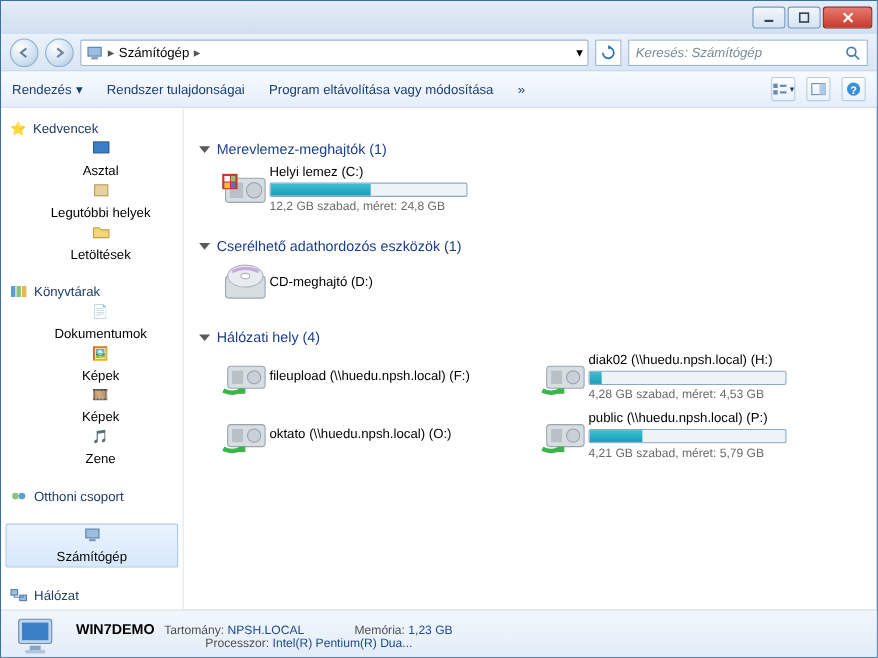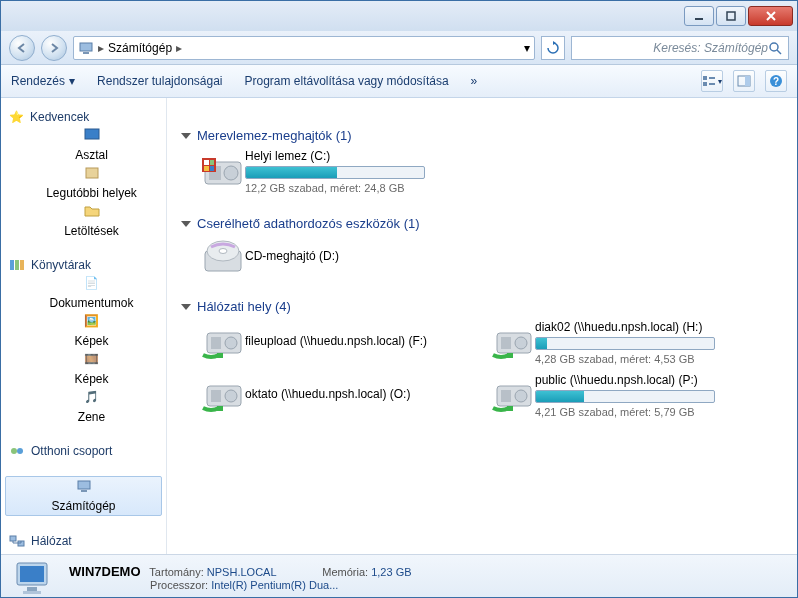--- a/index.html
+++ b/index.html
@@ -6,21 +6,21 @@
 body { font-family: "Segoe UI", Tahoma, sans-serif; font-size: 12px; background: #fff; width: 798px; height: 598px; overflow: hidden; position: relative; border: 1px solid #3a6ea5; }
 .titlebar { height: 30px; background: linear-gradient(#e4ecf7, #d0dff0); display: flex; justify-content: flex-end; align-items: center; padding: 0 4px; gap: 2px; }
 .winbtn { width: 30px; height: 20px; border: 1px solid #7a9ac0; border-radius: 3px; display: flex; align-items: center; justify-content: center; background: linear-gradient(#f2f6fb,#d4e3f3); cursor: default; }
 .winbtn.close { background: linear-gradient(#e67a6f,#c83a2b); border-color: #8a2a21; color: #fff; width: 45px; }
 .navrow { height: 34px; background: linear-gradient(#eaf1fa,#d9e6f5); display: flex; align-items: center; padding: 0 8px; gap: 6px; border-bottom: 1px solid #b6c9de; }
 .navbtn { width: 26px; height: 26px; border-radius: 50%; background: radial-gradient(circle at 35% 30%, #fefefe, #cfe0f0 60%, #a9c3dd); border: 1px solid #90aece; display:flex; align-items:center; justify-content:center; }
 .breadcrumb { flex: 1; height: 24px; background: #fff; border: 1px solid #9db6d3; border-radius: 2px; display: flex; align-items: center; padding: 0 4px; gap: 4px; }
 .bc-text { color: #000; }
 .bc-arrow { color: #555; }
 .refreshbox { width: 24px; height: 24px; border: 1px solid #9db6d3; background:#fff; display:flex; align-items:center; justify-content:center; }
-.searchbox { width: 218px; height: 24px; border: 1px solid #9db6d3; background:#fff; display:flex; align-items:center; padding: 0 6px; color:#7a8a9a; font-style: italic; justify-content: flex-end; }
+.searchbox { width: 218px; height: 24px; border: 1px solid #9db6d3; background:#fff; display:flex; align-items:center; padding: 0 6px; color:#7a8a9a; font-style: italic; justify-content: space-between; }
 .toolbar { height: 32px; background: linear-gradient(#f7fbff,#e5eef9); border-bottom: 1px solid #c4d5e9; display: flex; align-items: center; padding: 16px 10px; gap: 22px; color: #1b3e70; }
 .tbitem { display:flex; align-items:center; gap:4px; }
 .tbright { margin-left:auto; display:flex; gap:10px; align-items:center; }
 .iconbtn { width:22px; height:22px; border:1px solid #b8cde3; border-radius:2px; display:flex; align-items:center; justify-content:center; background: linear-gradient(#fdfefe,#e9f1fa); }
 .content { display:flex; height: 456px; }
 .sidebar { width: 166px; border-right: 1px solid #e0e7ef; background: #fff; padding: 10px 0; overflow:hidden; }
 .sb-group { margin-bottom: 16px; }
 .sb-header { display:flex; align-items:center; gap:6px; padding: 2px 8px; color:#1e3c68; }
 .sb-item { display:flex; align-items:center; gap:6px; padding: 2px 8px 2px 24px; color:#000;flex-direction:column; }
 .sb-item.selected { background: linear-gradient(#eaf3fd,#d7e8fb); border: 1px solid #a8c7e8; border-radius:2px; margin: 0 4px; padding-left:20px; }
@@ -31,21 +31,21 @@
 .items { padding: 4px 0 4px 20px; display:flex; flex-wrap:wrap; gap: 8px 30px; }
 .drive { display:flex; gap:0; width: 260px; align-items: center; }
 .drive-ico { width: 44px; height: 40px; display:flex; align-items:center; justify-content:center; flex-shrink:0; }
 .drive-body { flex:1; }
 .drive-name { color:#000; margin-bottom: 3px; }
 .bar { width: 180px; height: 13px; border: 1px solid #8fa8c2; background:#eef3f8; border-radius:2px; overflow:hidden; margin-bottom:3px; }
 .bar-fill { height:100%; background: linear-gradient(#3ec1d3,#1a9db8); }
 .drive-sub { color:#6a6a6a; font-size: 11px; }
 .statusbar { height: 46px; border-top: 1px solid #cbd7e6; background: linear-gradient(#f1f6fc,#e2ecf7); display:flex; align-items:center; padding: 0 12px; gap: 12px; }
 .pc-ico { width: 44px; height: 38px; }
-.stat-text { font-size: 11px; }
+.stat-text { font-size: 11px; text-align: center; }
 .stat-name { font-weight: bold; font-size: 13px; display:inline-block; margin-right: 6px; }
 .stat-label { color:#505050; }
 .stat-val { color:#1c4a8a; }
 svg { display:block; }
 </style>
 </head>
 <body>
 
 <div class="titlebar">
   <div class="winbtn">

